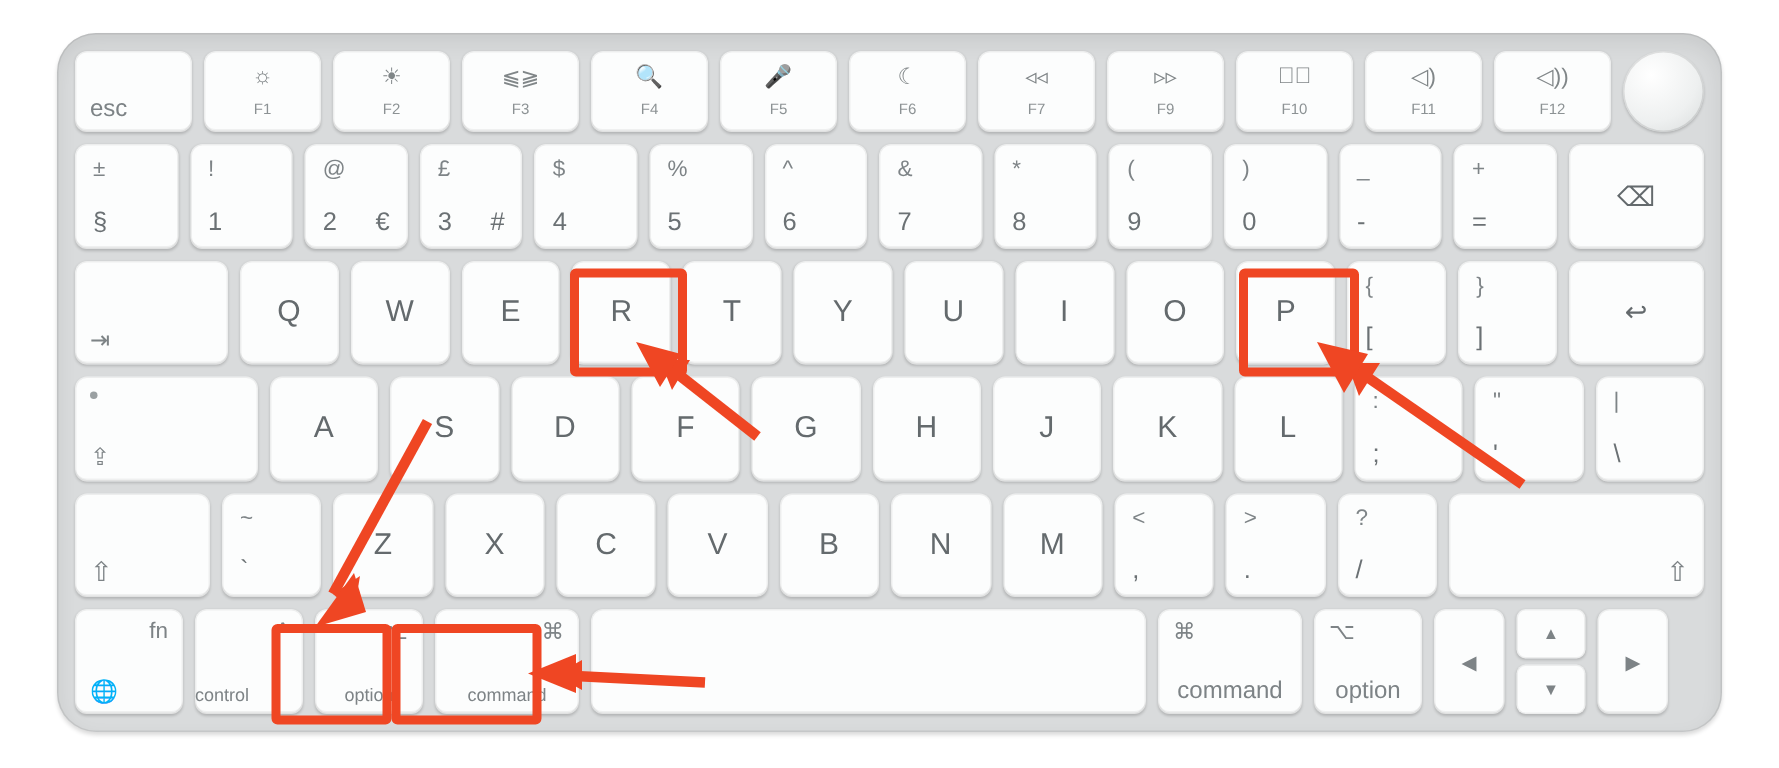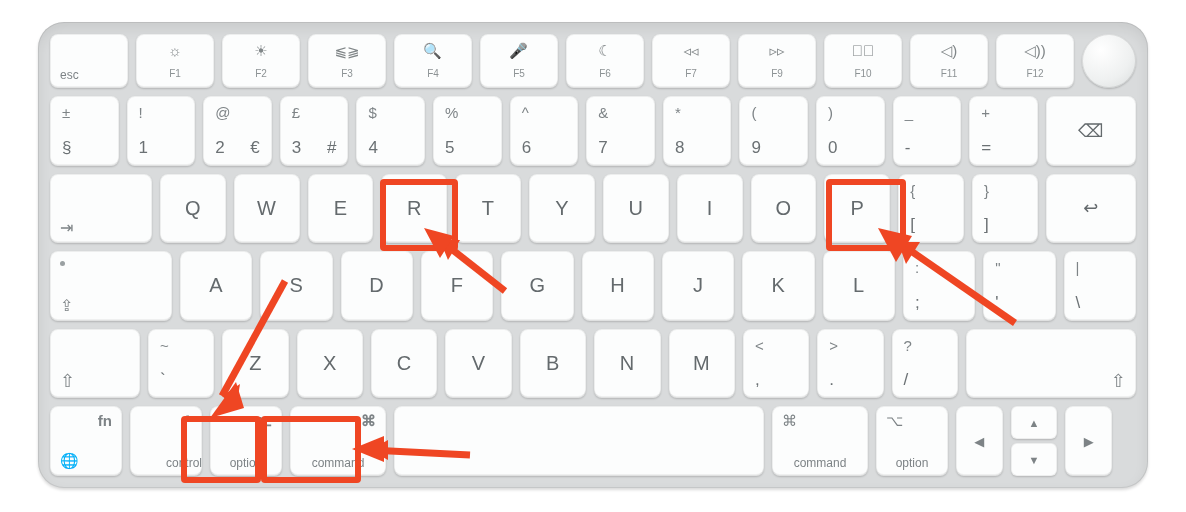--- a/index.html
+++ b/index.html
@@ -73,37 +73,36 @@
   .lbl-center {
     margin: auto;
     font-size: 20px;
     font-weight: 400;
     letter-spacing: .5px;
   }
   .lbl-bl { 
     position: absolute;
     left: 10px;
     bottom: 6px;
-    font-size: 12px;
+    font-size: 16px;
     color: #7d8386;
   }
   .lbl-br {
     position: absolute;
     right: 10px;
     bottom: 6px;
     font-size: 12px;
     color: #7d8386;
   }
   .lbl-tr {
     position: absolute;
     right: 10px;
     top: 6px;
     font-size: 15px;
     color: #7d8386;
-    font-weight: bold;
   }
   .lbl-tl {
     position: absolute;
     left: 10px;
     top: 6px;
     font-size: 15px;
     color: #7d8386;
   }
   .fn .icon {
     position: absolute;
@@ -448,21 +447,21 @@
           </div>
       </div>
 
       <div class="row">
         <div class="key w-mod">
           <span class="lbl-tr">fn</span>
           <span class="lbl-bl" style="font-size:15px">🌐</span>
         </div>
         <div class="key w-mod">
           <span class="lbl-tr">^</span>
-          <span class="lbl-br" style="left:0;right:0;text-align:right">control</span>
+          <span class="lbl-br" style="left:0;right:0;text-align:left">control</span>
         </div>
         <div class="key w-mod">
           <span class="lbl-tr">⌥</span>
           <span class="lbl-br" style="left:0;right:0;text-align:center">option</span>
         </div>
         <div class="key w-cmd">
           <span class="lbl-tr">⌘</span>
           <span class="lbl-br" style="left:0;right:0;text-align:center">command</span>
         </div>
         <div class="key w-space"></div>

